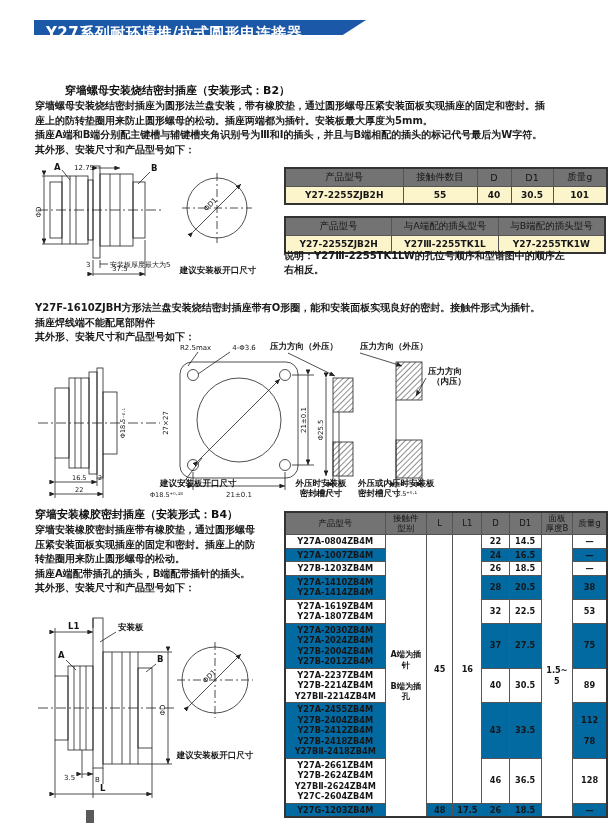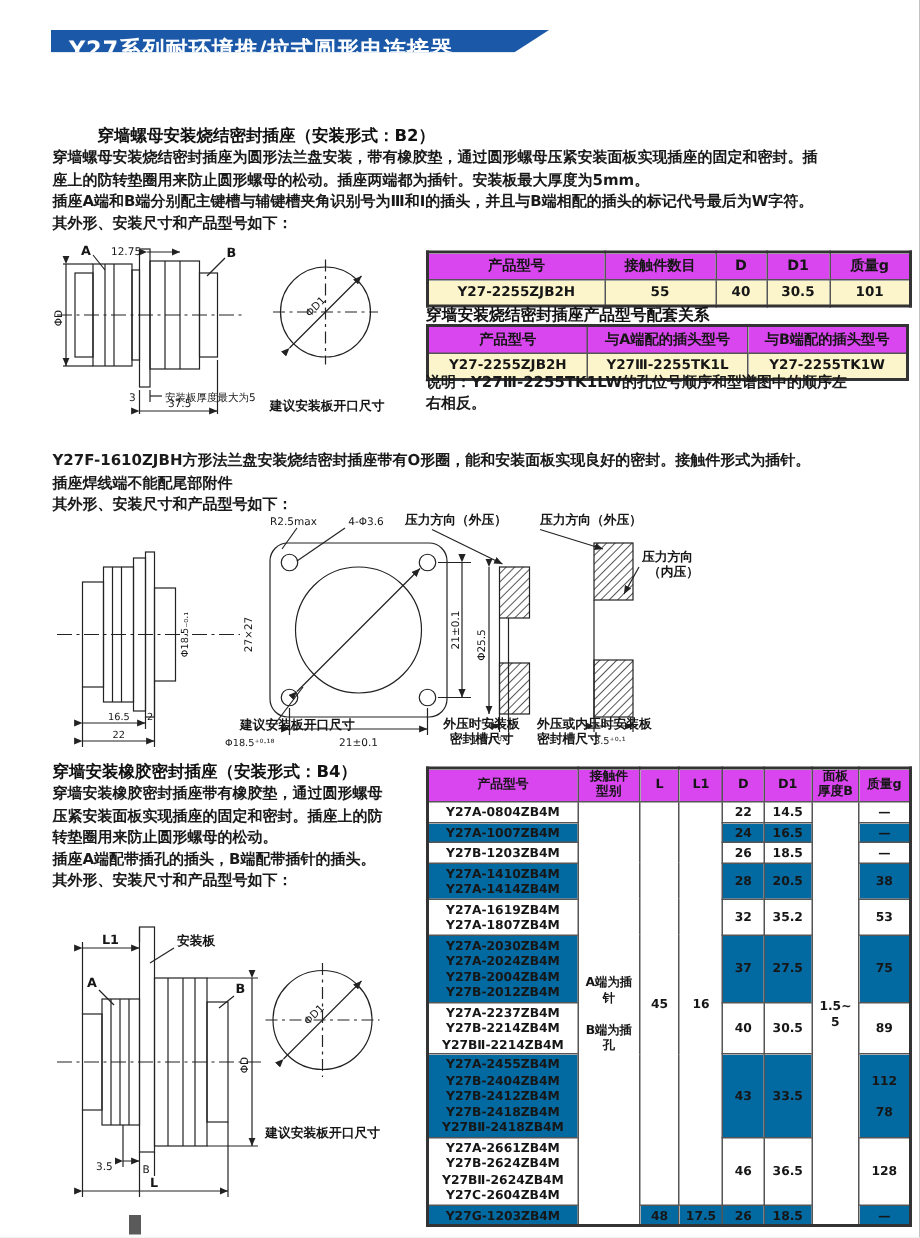--- a/index.html
+++ b/index.html
@@ -14,21 +14,21 @@
           color:#fff;font-weight:bold;font-size:15px;line-height:27px;padding-left:12px;
           letter-spacing:.5px;box-sizing:border-box;}
   .h1{font-size:11px;font-weight:bold;color:#111;}
   .body-text{font-size:10px;line-height:14.5px;font-weight:600;color:#1a1a1a;}
   .note-text{font-size:10px;line-height:14px;font-weight:600;color:#1a1a1a;}
   
   table{border-collapse:collapse;table-layout:fixed;}
   .dtab{border:2px solid #333;}
   .dtab th,.dtab td{border:1px solid #555;text-align:center;vertical-align:middle;
         overflow:hidden;padding:1px 1px;}
-  .dtab th{background:#d946ef;font-weight:bold;margin-left:48px;}
+  .dtab th{background:#737373;font-weight:normal;margin-left:48px;}
   .small th{font-size:9.5px;height:15px;}
   .small td{font-size:9px;font-weight:bold;height:14px;background:#fcf5cb;text-align:center;}
   .big th{font-size:8.5px;line-height:9.5px;}
   .big td{font-size:8.2px;line-height:10.5px;font-weight:600;}
   .big td.hl{background:#0369a1;}
   
   svg text{fill:#161616;font-family:"DejaVu Sans",sans-serif;}
   .dimt{font-size:7px;}
   .dimt2{font-size:6.5px;}
   .lett{font-size:8.5px;font-weight:bold;}
@@ -113,21 +113,20 @@
     <tr>
       <td>Y27-2255ZJB2H</td>
       <td>55</td>
       <td>40</td>
       <td>30.5</td>
       <td>101</td>
     </tr>
   </tbody>
     </table>
 
-  <div class="abs h1" style="left:284px;top:203px;font-size:10.5px;">穿墙安装烧结密封插座产品型号配套关系</div>
 
   <table class="abs dtab small" style="left:284px;top:216px;width:322px;">
     <colgroup>
         <col style="width:106px">
         <col style="width:106px">
         <col style="width:106px">
       </colgroup>
     <tbody>
         <tr>
       <th>产品型号</th>
@@ -344,21 +343,21 @@
       <td class="pre hl">Y27A-1410ZB4M
 Y27A-1414ZB4M</td>
       <td class="hl">28</td>
       <td class="hl">20.5</td>
       <td class="hl">38</td>
     </tr>
     <tr>
       <td class="pre">Y27A-1619ZB4M
 Y27A-1807ZB4M</td>
       <td>32</td>
-      <td>35.2</td>
+      <td>22.5</td>
       <td>53</td>
     </tr>
     <tr>
       <td class="pre hl">Y27A-2030ZB4M
 Y27A-2024ZB4M
 Y27B-2004ZB4M
 Y27B-2012ZB4M</td>
       <td class="hl">37</td>
       <td class="hl">27.5</td>
       <td class="hl">75</td>

